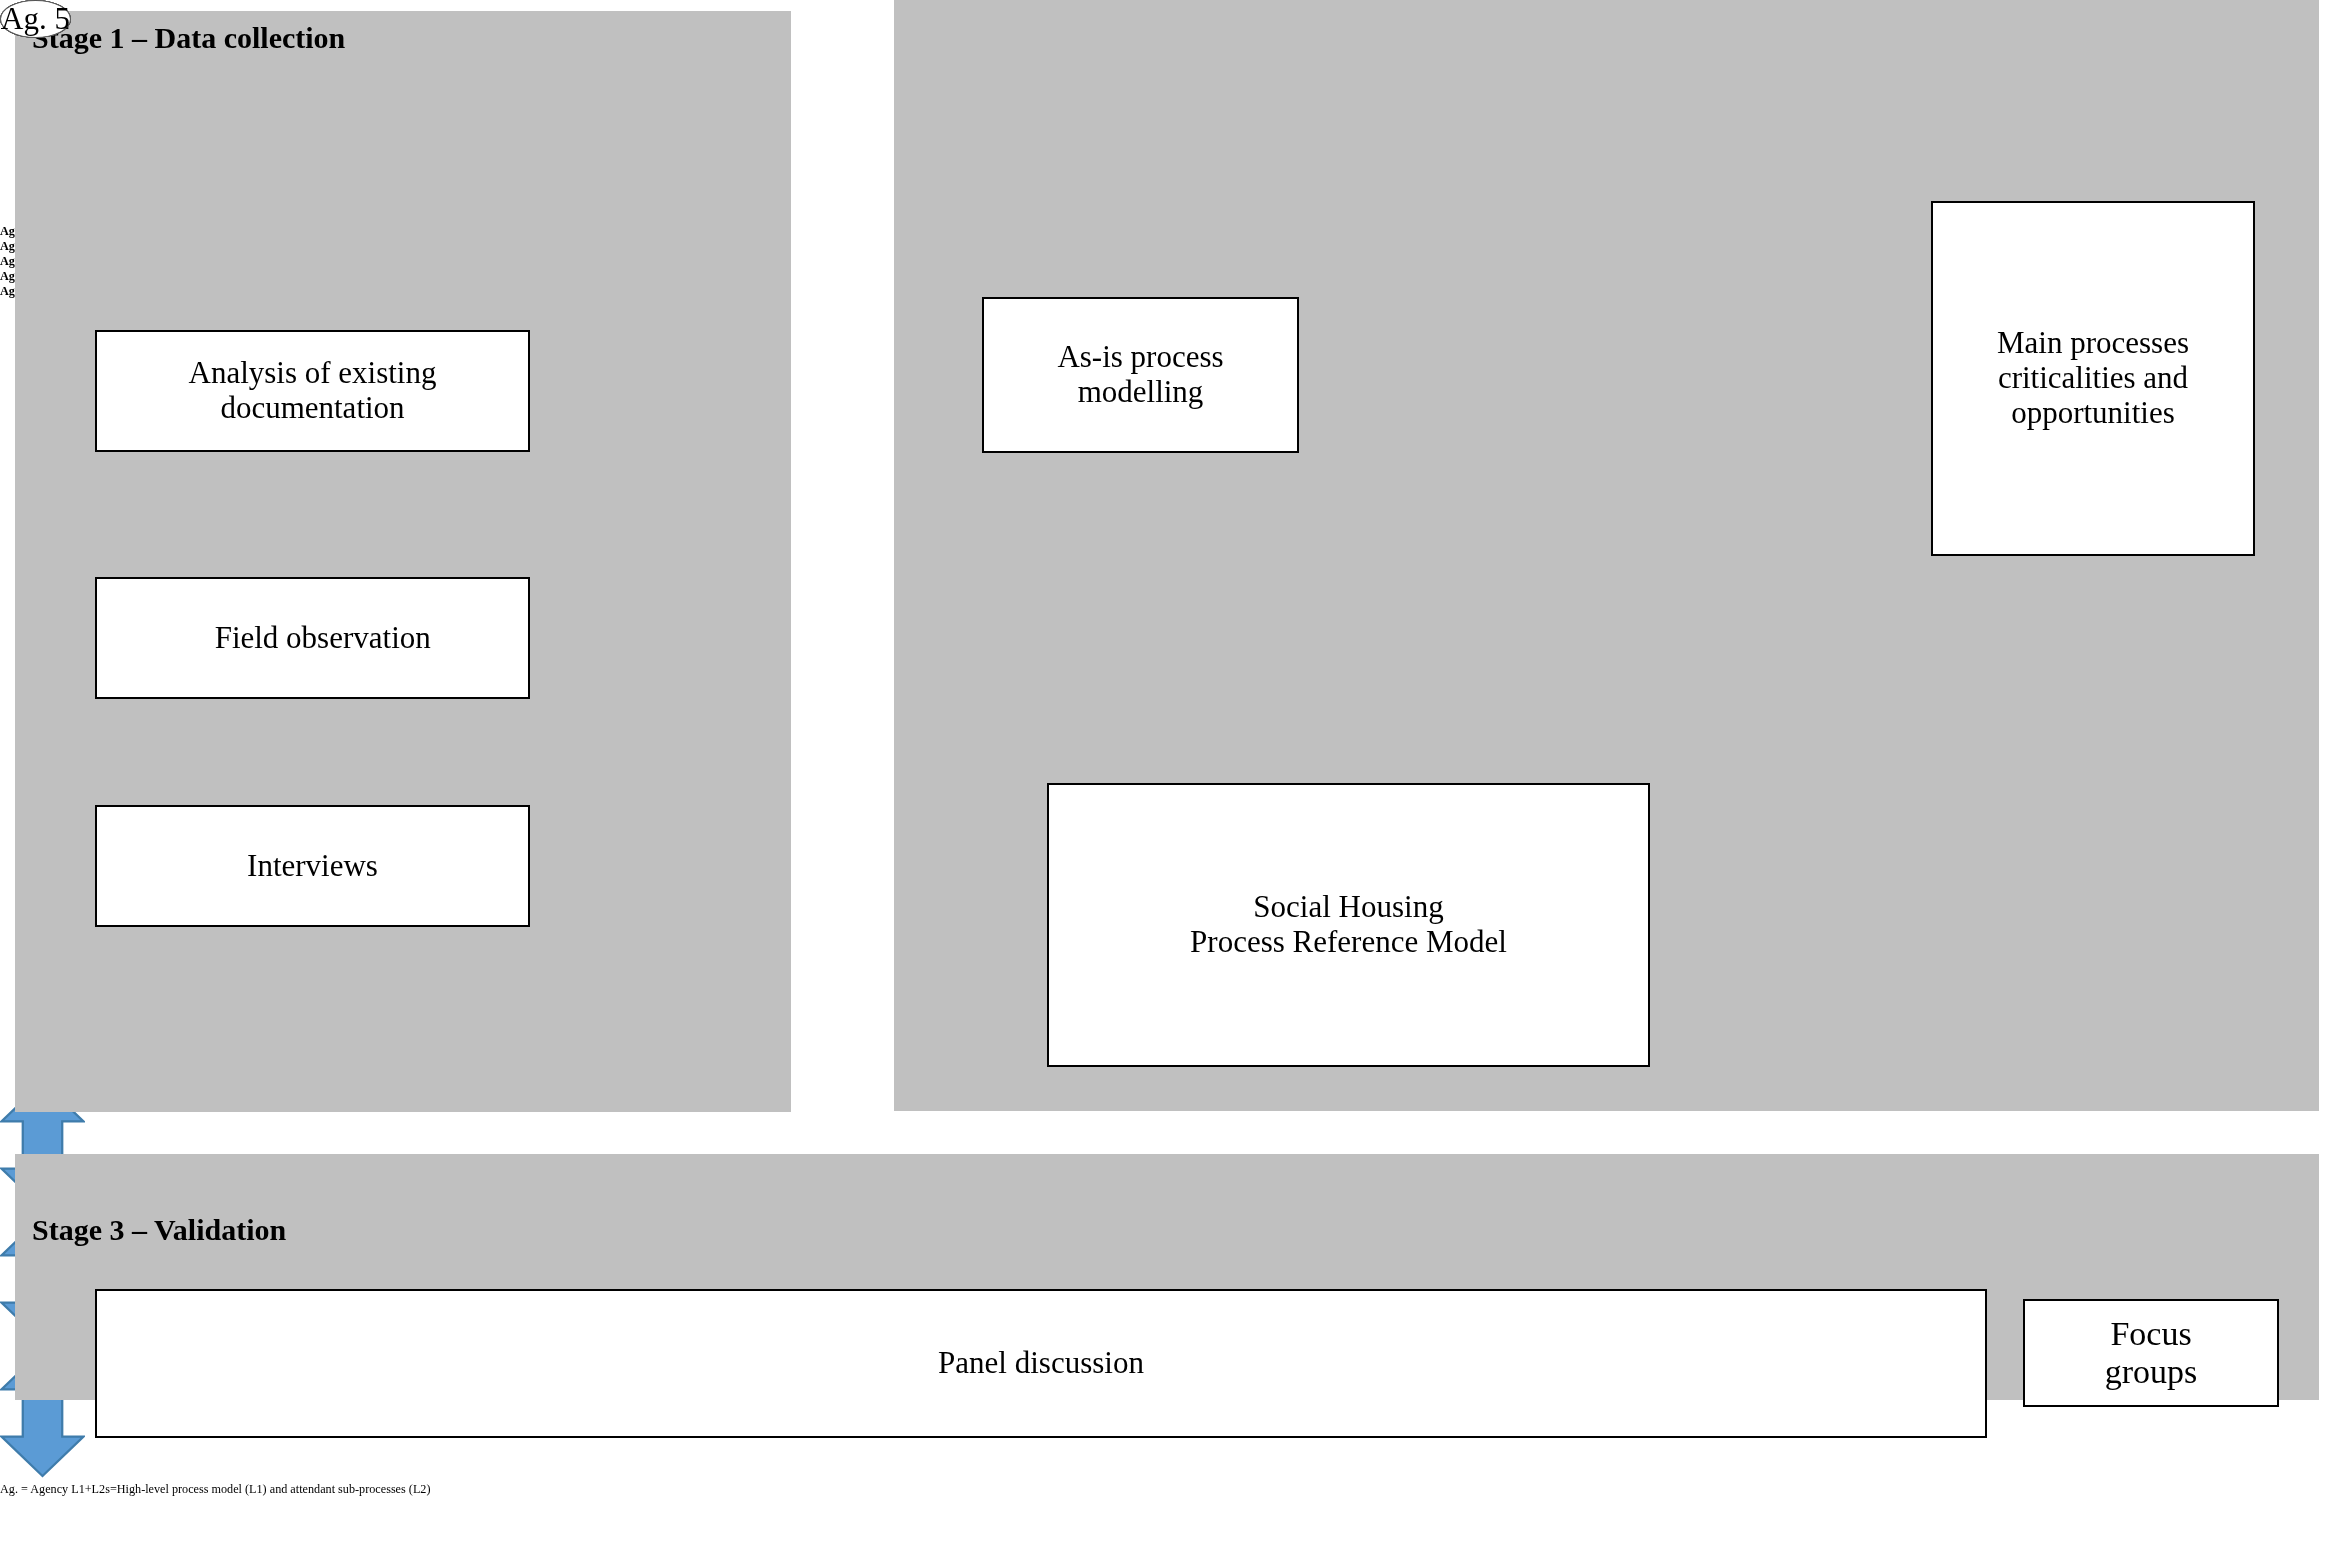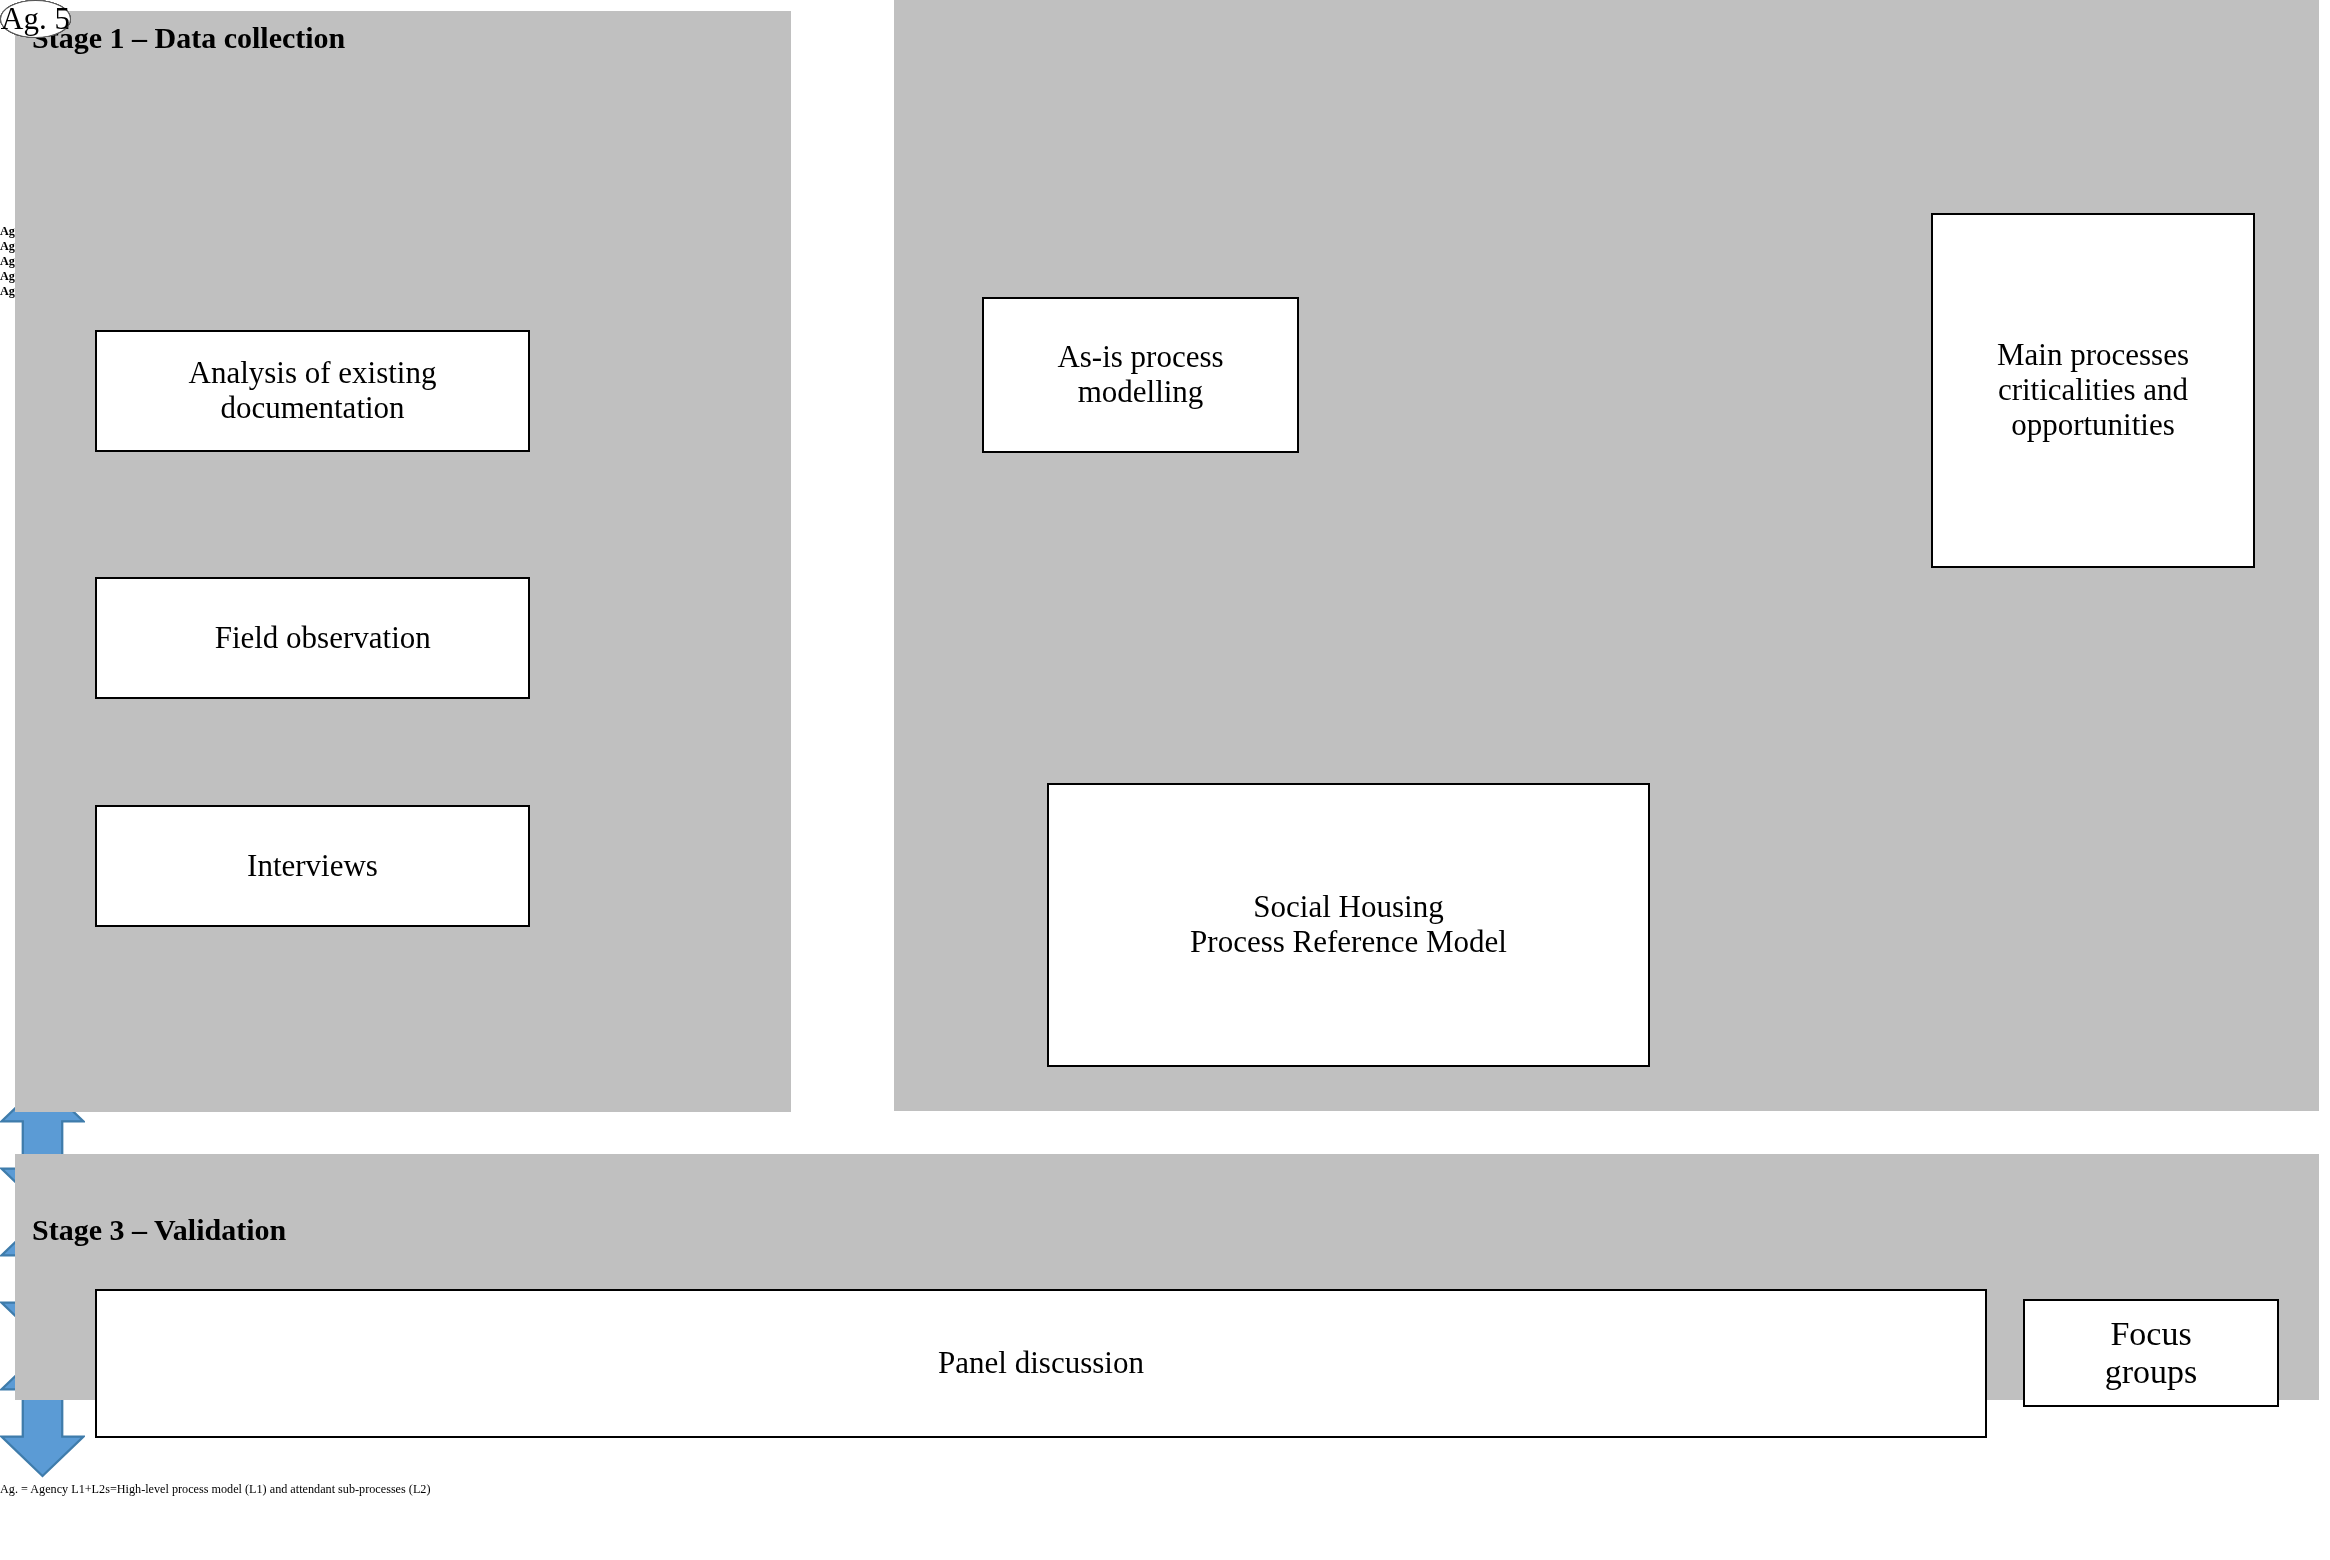--- a/index.html
+++ b/index.html
@@ -51,21 +51,21 @@
     font-size: 31px;
     line-height: 1.12;
     padding: 3.1px 7.6px;
     box-sizing: border-box;
   }
   #box-doc-analysis { left: 95px;  top: 330px;  width: 435px; height: 122px; }
   #box-field-obs    { left: 95px;  top: 577px;  width: 435px; height: 122px; padding-left: 28px; }
   #box-interviews   { left: 95px;  top: 805px; width: 435px; height: 122px; }
 
   #box-asis         { left: 982px; top: 297px;  width: 317px; height: 156px; }
-  #box-criticality  { left: 1931px; top: 201px;  width: 324px; height: 355px; margin-top: 12px; }
+  #box-criticality  { left: 1931px; top: 201px;  width: 324px; height: 355px; }
 
   #box-shprm        { left: 1047px; top: 783px; width: 603px; height: 284px; }
   #box-maintenance  { left: 1661px; top: 792px; width: 610px; height: 236px; }
 
   #box-panel        { left: 95px;  top: 1289px; width: 1892px; height: 149px; }
   #box-focus        { left: 2023px; top: 1299px; width: 256px; height: 108px;
                       font-size: 34px; }
 
   
   .ellipse {

